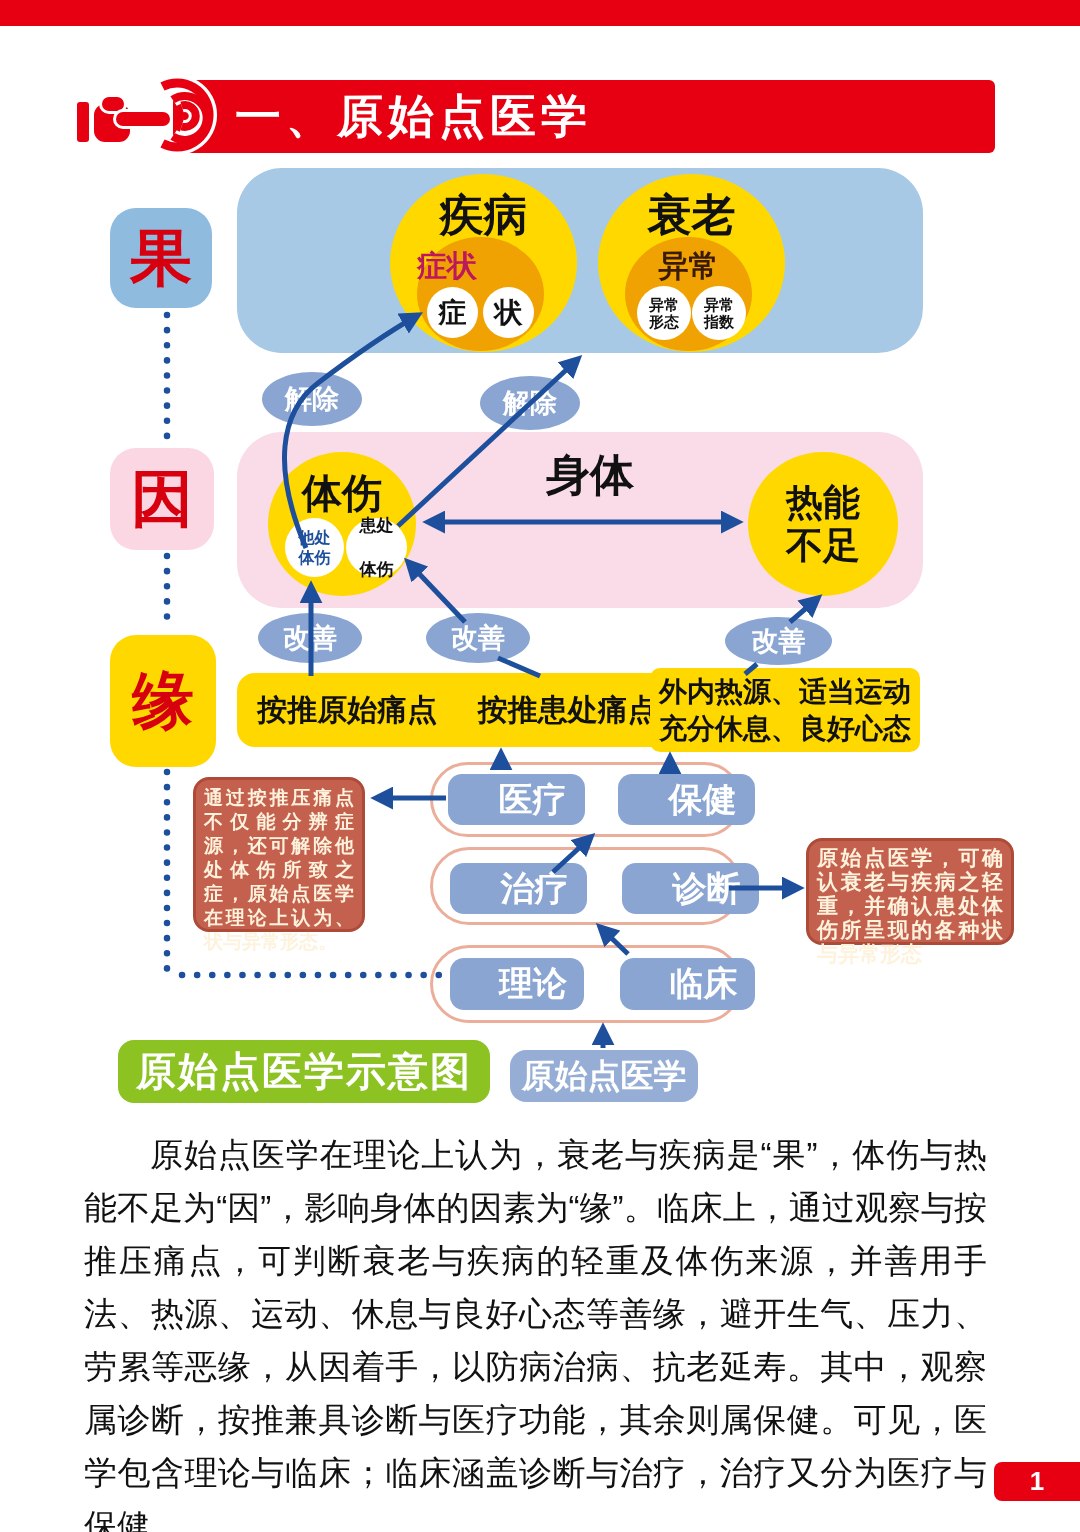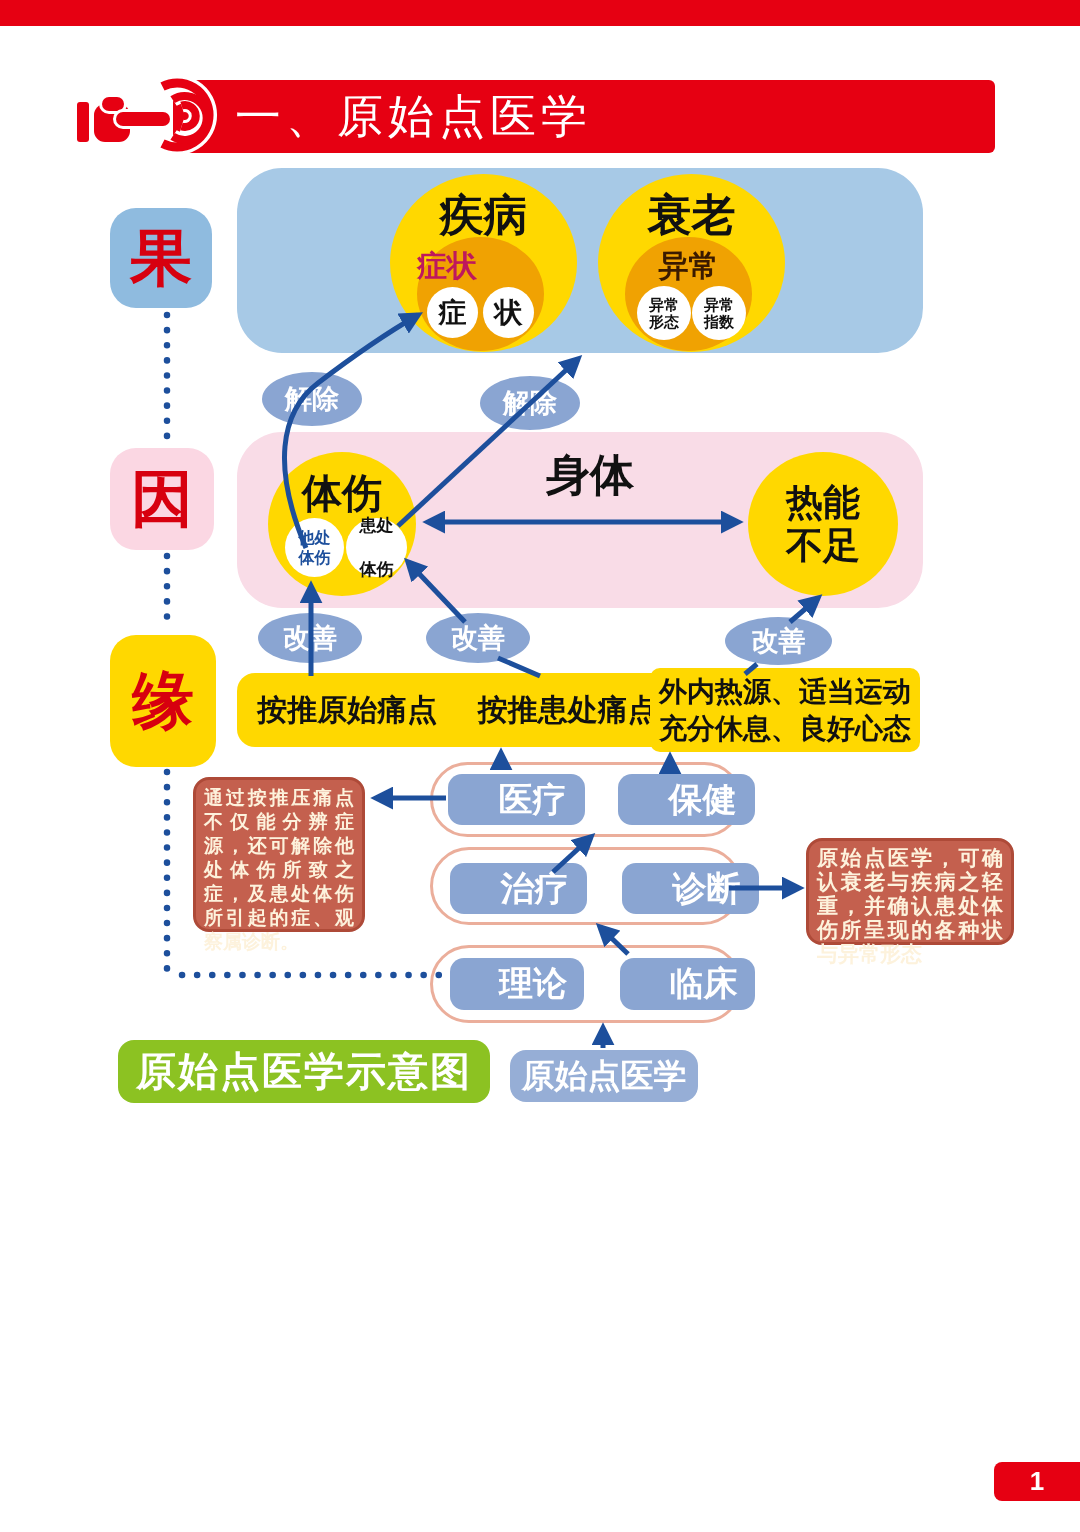--- a/index.html
+++ b/index.html
@@ -22,21 +22,21 @@
 </style>
 </head>
 <body>
 
 <div id="page">
 
   <div class="ab" style="left:0;top:0;width:1080px;height:26px;background:#E60012;"></div>
 
   <div class="ab" style="left:173px;top:80px;width:822px;height:73px;background:#E60012;border-radius:6px;">
     <div class="ab" style="left:62px;top:0;width:740px;height:73px;line-height:73px;color:#fff;
-                font-size:46px;font-weight:normal;letter-spacing:5px;">一、原始点医学</div>
+                font-size:46px;font-weight:bold;letter-spacing:5px;">一、原始点医学</div>
   </div>
 
   <svg class="ab" style="left:72px;top:72px;" width="165" height="95" viewBox="0 0 165 95">
     <path d="M90.5 71.5 A32 32 0 1 0 90.5 14.5" fill="none" stroke="#fff" stroke-width="16"></path>
     <path d="M100.6 64.4 A22 22 0 1 0 100.6 27.6" fill="none" stroke="#fff" stroke-width="15"></path>
     <path d="M109.5 54.5 A11 11 0 1 0 109.5 33.5" fill="none" stroke="#fff" stroke-width="14"></path>
     <path d="M90.5 71.5 A32 32 0 1 0 90.5 14.5" fill="none" stroke="#E60012" stroke-width="9"></path>
     <path d="M100.6 64.4 A22 22 0 1 0 100.6 27.6" fill="none" stroke="#E60012" stroke-width="8"></path>
     <path d="M109.5 54.5 A11 11 0 1 0 109.5 33.5" fill="none" stroke="#E60012" stroke-width="8"></path>
     <g paint-order="stroke" stroke="#fff" stroke-width="6" fill="#E60012">
@@ -114,29 +114,31 @@
   <div class="ab cap-container" style="left:430px;top:945px;width:306px;height:72px;"></div>
 
   <div class="ab ctr node" style="left:448px;top:774px;width:105px;height:51px;font-size:34px;">医疗</div>
   <div class="ab ctr node" style="left:618px;top:774px;width:105px;height:51px;font-size:34px;">保健</div>
   <div class="ab ctr node" style="left:450px;top:863px;width:105px;height:51px;font-size:34px;">治疗</div>
   <div class="ab ctr node" style="left:622px;top:863px;width:105px;height:51px;font-size:34px;">诊断</div>
   <div class="ab ctr node" style="left:450px;top:958px;width:102px;height:52px;font-size:34px;">理论</div>
   <div class="ab ctr node" style="left:620px;top:958px;width:103px;height:52px;font-size:34px;">临床</div>
 
   <div class="ab note" style="left:193px;top:777px;width:172px;height:155px;box-sizing:border-box;
-              padding:6px 8px;font-size:19px;line-height:24px;">通过按推压痛点不仅能分辨症源，还可解除他处体伤所致之症，及患处体伤所引起的症、观察属诊断。</div>
+              padding:6px 8px;font-size:19px;line-height:24px;">通过按推压痛点不仅能分辨症源，还可解除他处体伤所致之症，原始点医学在理论上认为、状与异常形态。</div>
   <div class="ab note" style="left:806px;top:838px;width:208px;height:107px;box-sizing:border-box;
               padding:5px 8px;font-size:21px;line-height:24px;">原始点医学，可确认衰老与疾病之轻重，并确认患处体伤所呈现的各种状与异常形态</div>
 
   <div class="ab ctr" style="left:118px;top:1040px;width:372px;height:63px;background:#8CC222;border-radius:16px;
               color:#fff;font-size:40px;font-weight:bold;letter-spacing:2px;">原始点医学示意图</div>
   <div class="ab ctr" style="left:510px;top:1050px;width:188px;height:52px;background:#96AED6;border-radius:16px;
               color:#fff;font-size:33px;font-weight:bold;">原始点医学</div>
 
+  <div class="ab" style="left:84px;top:1128px;width:903px;height:360px;font-size:33px;line-height:53px;
+              color:#111;text-align:justify;text-indent:2em;">原始点医学在理论上认为，衰老与疾病是“果”，体伤与热能不足为“因”，影响身体的因素为“缘”。临床上，通过观察与按推压痛点，可判断衰老与疾病的轻重及体伤来源，并善用手法、热源、运动、休息与良好心态等善缘，避开生气、压力、劳累等恶缘，从因着手，以防病治病、抗老延寿。其中，观察属诊断，按推兼具诊断与医疗功能，其余则属保健。可见，医学包含理论与临床；临床涵盖诊断与治疗，治疗又分为医疗与保健。</div>
 
   <div class="ab ctr" style="right:0;top:1462px;width:86px;height:39px;background:#E60012;
               border-radius:8px 0 0 8px;color:#fff;font-size:26px;font-weight:bold;">1</div>
 
   <svg class="overlay" width="1080" height="1532" viewBox="0 0 1080 1532">
     <defs>
       <marker id="arr" viewBox="0 0 10 10" refX="7.5" refY="5" markerWidth="4.6" markerHeight="4.6" orient="auto-start-reverse">
         <path d="M0 0 L10 5 L0 10 z" fill="#1D4F9C"></path>
       </marker>
     </defs>

